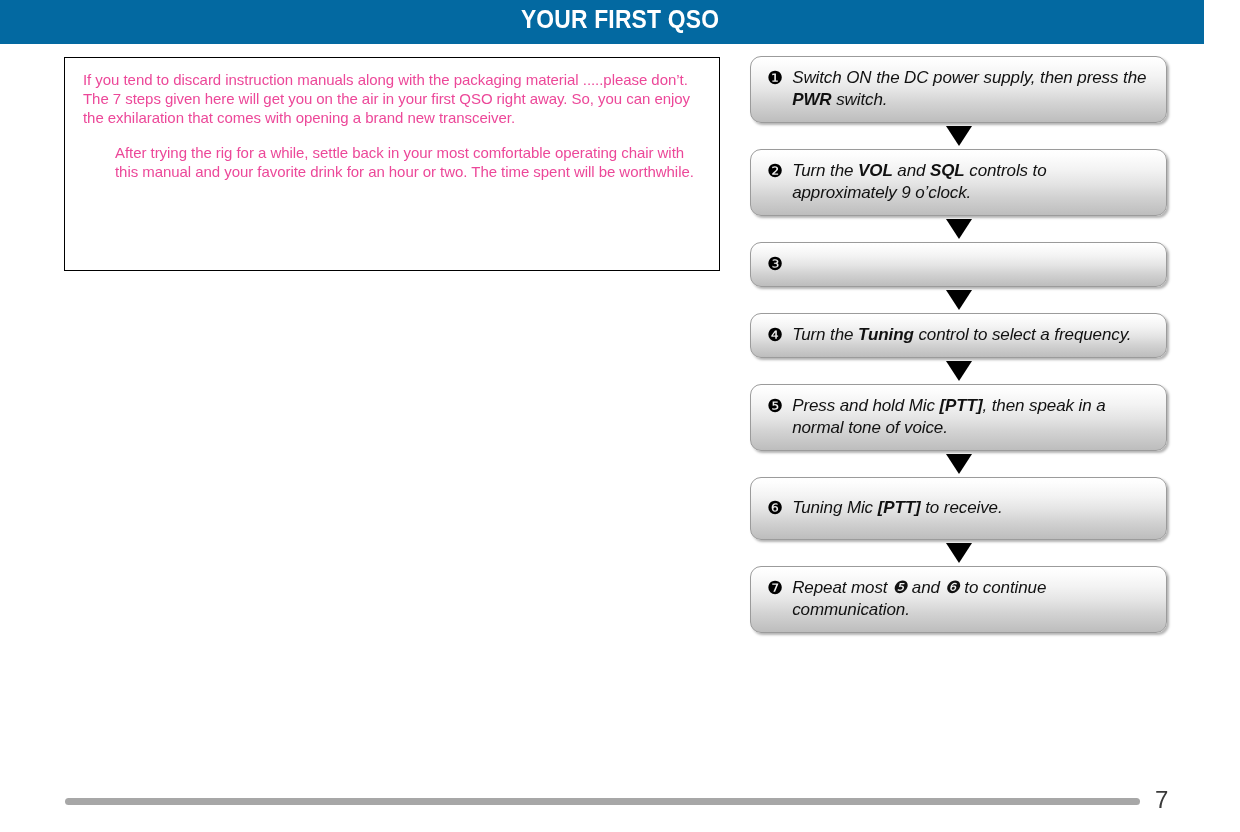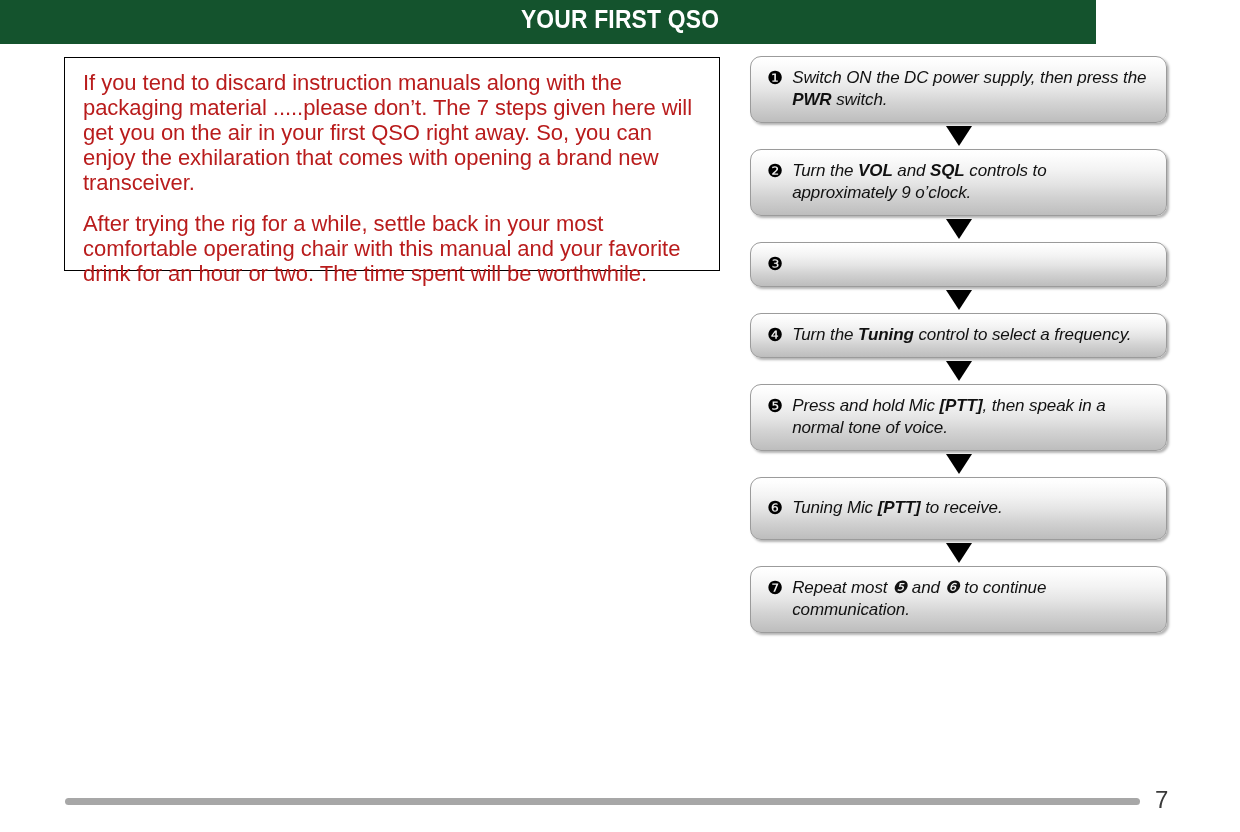--- a/index.html
+++ b/index.html
@@ -14,23 +14,23 @@
     position: relative;
     width: 1240px;
     height: 832px;
     background: #ffffff;
   }
 
   
   .header-bar {
     position: absolute;
     left: 0; top: 0;
-    width: 1096px;
+    width: 1204px;
     height: 44px;
-    background: #14532d;
+    background: #0369a1;
   }
   .header-title {
     position: absolute;
     left: 0; top: 4px;
     width: 1240px;
     text-align: center;
     color: #ffffff;
     font-family: "Liberation Sans Narrow", "Liberation Sans", sans-serif;
     font-weight: bold;
     font-size: 26px;
@@ -44,26 +44,26 @@
     position: absolute;
     left: 64px;
     top: 57px;
     width: 656px;
     height: 214px;
     border: 1.6px solid #000000;
     background: #ffffff;
     padding: 12px 18px 10px 18px;
   }
   .intro-para {
-    font-size: 22px;
-    line-height: 25px;
-    color: #b91c1c;
+    font-size: 15px;
+    line-height: 19px;
+    color: #ec4899;
     letter-spacing: -0.05px;
   }
-  .intro-para + .intro-para { margin-top: 16px; }
+  .intro-para + .intro-para { margin-top: 16px; margin-left: 32px; }
 
   
   .flow {
     position: absolute;
     left: 750px;
     top: 56px;
     width: 417px;
   }
   .flow-box {
     position: relative;

